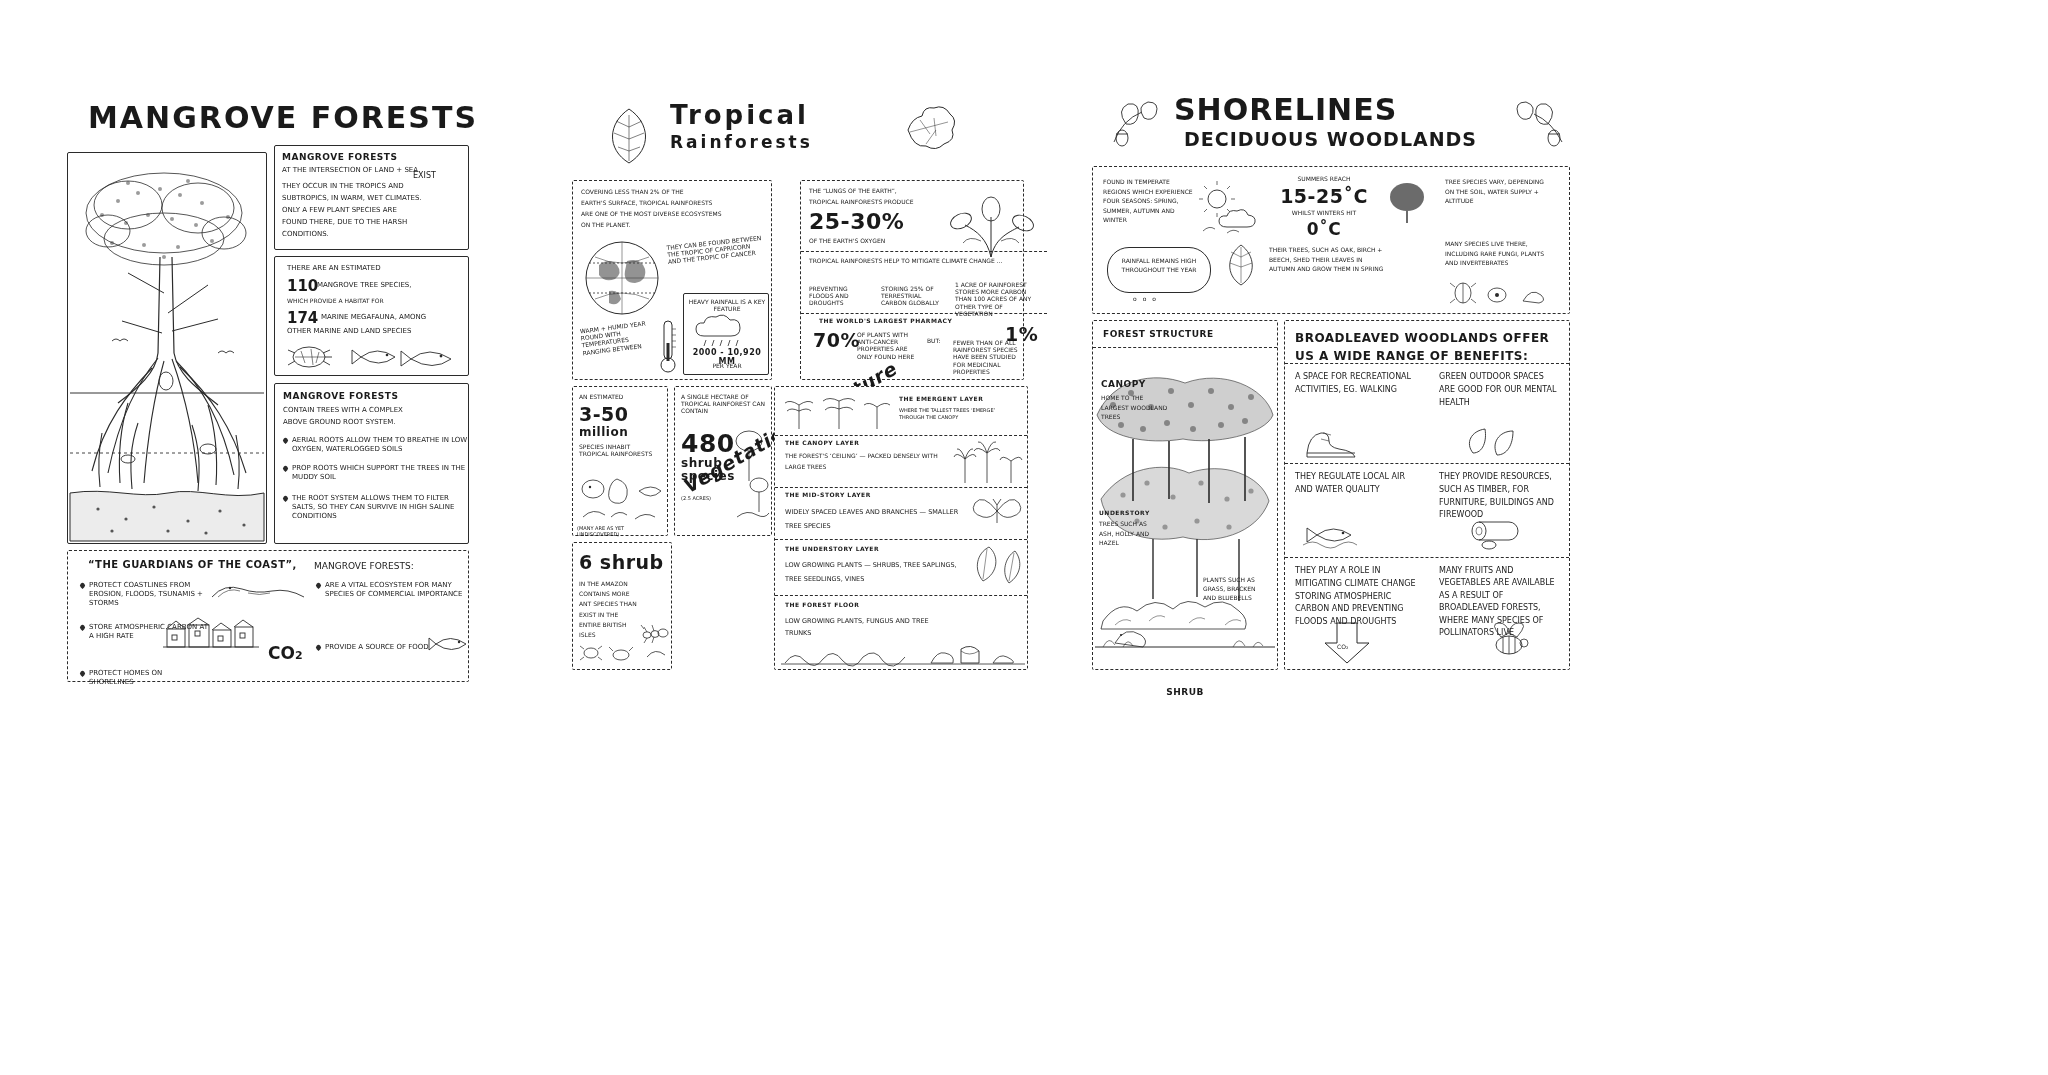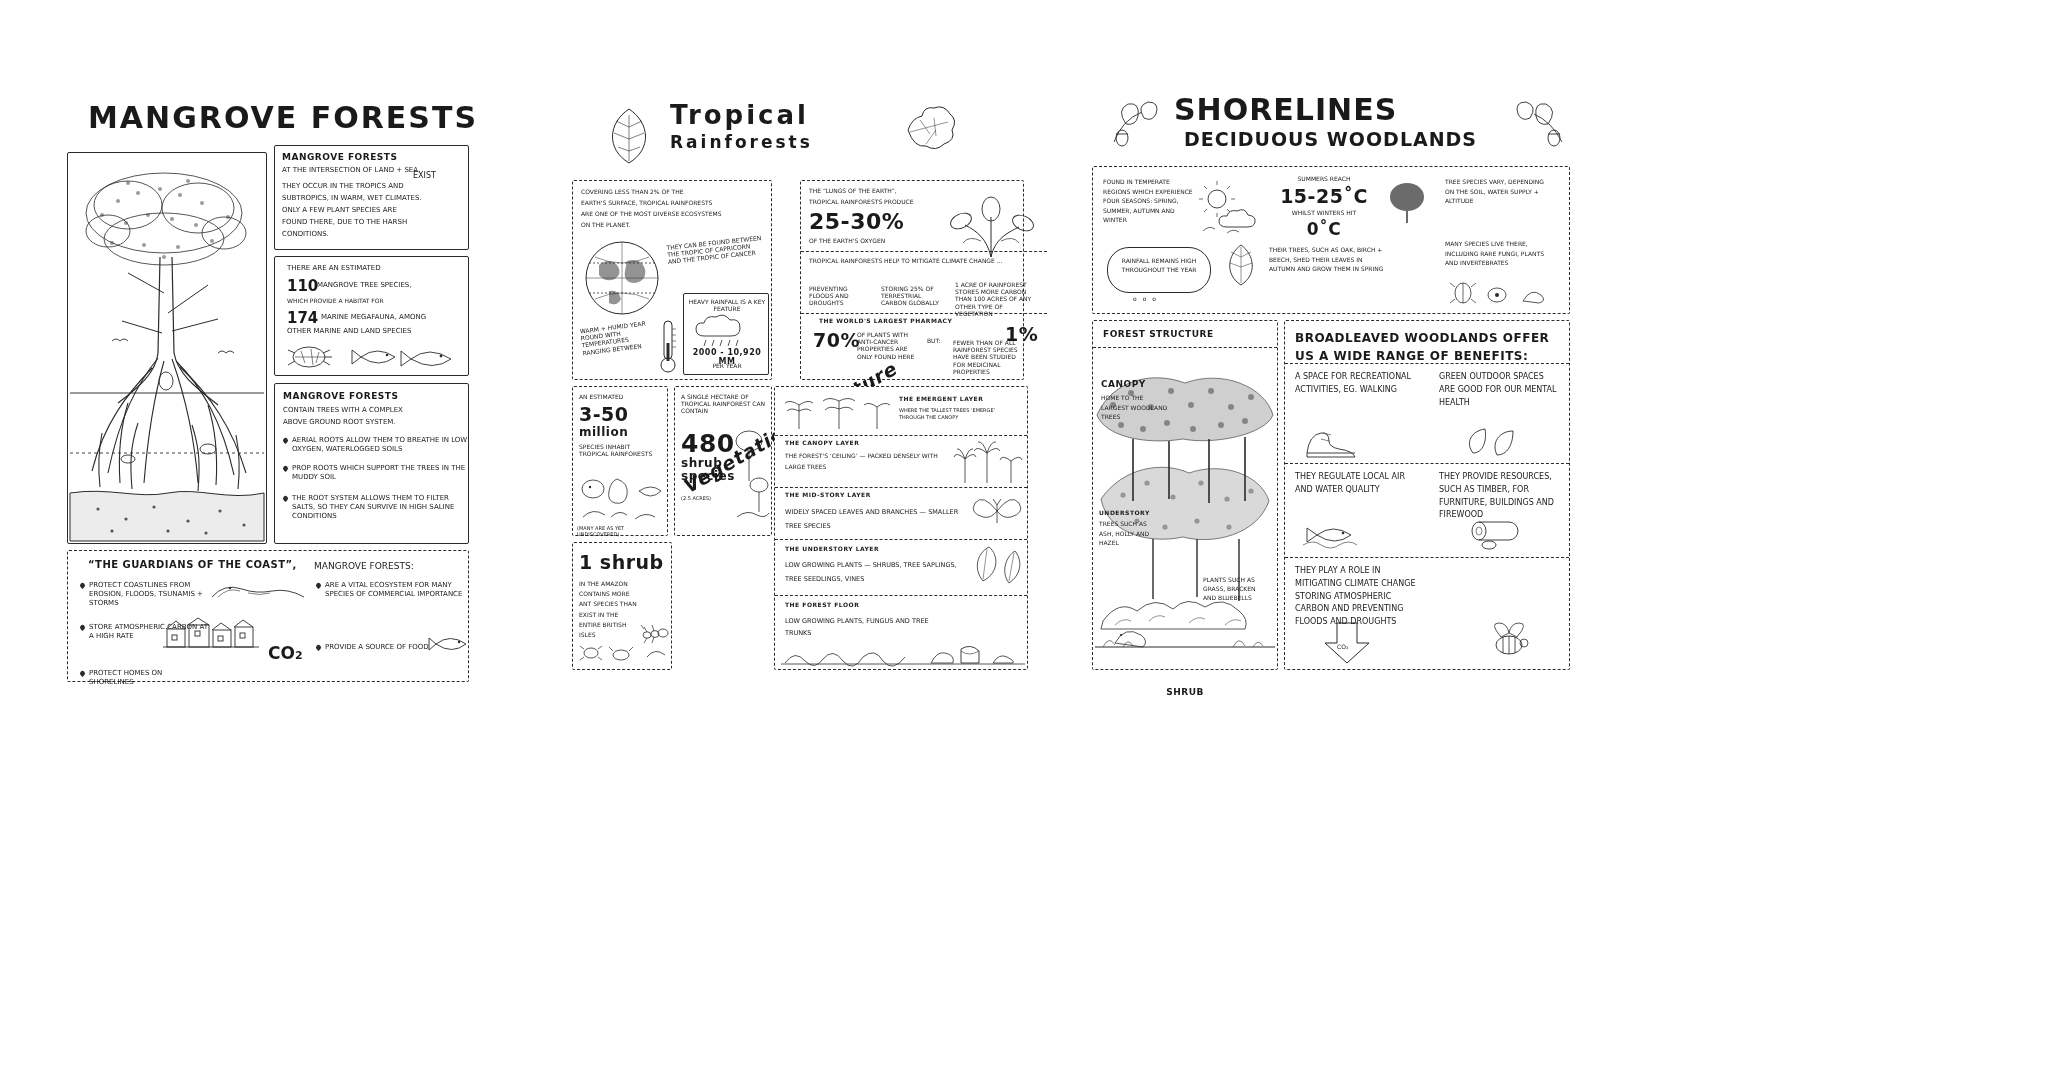--- a/index.html
+++ b/index.html
@@ -322,21 +322,21 @@
     <svg class="illus" style="left:58px;top:40px;" width="38" height="100" viewBox="0 0 38 100">
       <ellipse cx="16" cy="14" rx="13" ry="10" fill="none" stroke="#2b2b2b" stroke-width="0.8"></ellipse>
       <path d="M16 24 v30" stroke="#2b2b2b" stroke-width="0.8"></path>
       <ellipse cx="26" cy="58" rx="9" ry="7" fill="none" stroke="#2b2b2b" stroke-width="0.8"></ellipse>
       <path d="M26 65 v20" stroke="#2b2b2b" stroke-width="0.8"></path>
       <path d="M4 90 q10 -8 20 -2 q8 4 12 -2" fill="none" stroke="#2b2b2b" stroke-width="0.8"></path>
     </svg>
   </div>
 
   <div class="hbox dashed" style="left:12px;top:542px;width:100px;height:128px;">
-    <div class="txt ttl" style="left:6px;top:8px;font-size:19px;">1 shrub</div>
+    <div class="txt ttl" style="left:6px;top:8px;font-size:19px;">6 shrub</div>
     <div class="txt xtiny cap" style="left:6px;top:36px;width:62px;line-height:1.7;">IN THE AMAZON CONTAINS MORE ANT SPECIES THAN EXIST IN THE ENTIRE BRITISH ISLES</div>
     <svg class="illus" style="left:66px;top:76px;" width="30" height="30" viewBox="0 0 30 30">
       <ellipse cx="8" cy="16" rx="4" ry="3.2" fill="none" stroke="#2b2b2b" stroke-width="0.8"></ellipse>
       <ellipse cx="16" cy="15" rx="4" ry="3.4" fill="none" stroke="#2b2b2b" stroke-width="0.8"></ellipse>
       <ellipse cx="24" cy="14" rx="5" ry="4" fill="none" stroke="#2b2b2b" stroke-width="0.8"></ellipse>
       <path d="M8 13 l-3 -5 M8 19 l-3 5 M15 12 l-2 -6 M15 18 l-2 6 M5 10 l-3 -4" stroke="#2b2b2b" stroke-width="0.7"></path>
     </svg>
     <svg class="illus" style="left:4px;top:98px;" width="92" height="26" viewBox="0 0 92 26">
       <ellipse cx="14" cy="12" rx="7" ry="5" fill="none" stroke="#2b2b2b" stroke-width="0.8"></ellipse>
       <path d="M7 8 l-4 -3 M21 8 l4 -3 M7 16 l-4 3 M21 16 l4 3" stroke="#2b2b2b" stroke-width="0.7"></path>
@@ -552,20 +552,21 @@
     <svg class="illus" style="left:180px;top:198px;" width="70" height="30" viewBox="0 0 70 30">
       <ellipse cx="14" cy="12" rx="7" ry="9" fill="none" stroke="#2b2b2b" stroke-width="0.9"></ellipse>
       <path d="M14 3 h30 a9 9 0 0 1 0 18 h-30" fill="none" stroke="#2b2b2b" stroke-width="0.9"></path>
       <ellipse cx="14" cy="12" rx="3" ry="4" fill="none" stroke="#2b2b2b" stroke-width="0.6"></ellipse>
       <ellipse cx="24" cy="26" rx="7" ry="4" fill="none" stroke="#2b2b2b" stroke-width="0.9"></ellipse>
     </svg>
 
     <div class="hrd" style="left:0;top:236px;width:284px;"></div>
 
     <div class="txt sm cap" style="left:10px;top:244px;width:122px;line-height:1.6;">THEY PLAY A ROLE IN MITIGATING CLIMATE CHANGE STORING ATMOSPHERIC CARBON AND PREVENTING FLOODS AND DROUGHTS</div>
+    <div class="txt sm cap" style="left:154px;top:244px;width:122px;line-height:1.55;">MANY FRUITS AND VEGETABLES ARE AVAILABLE AS A RESULT OF BROADLEAVED FORESTS, WHERE MANY SPECIES OF POLLINATORS LIVE</div>
 
     <svg class="illus" style="left:34px;top:300px;" width="56" height="44" viewBox="0 0 56 44">
       <path d="M18 2 h20 v20 h12 L28 42 L6 22 h12z" fill="none" stroke="#2b2b2b" stroke-width="1"></path>
     </svg>
     <div class="txt xtiny" style="left:52px;top:322px;">CO₂</div>
     <svg class="illus" style="left:196px;top:300px;" width="56" height="40" viewBox="0 0 56 40">
       <ellipse cx="28" cy="24" rx="13" ry="9" fill="none" stroke="#2b2b2b" stroke-width="0.9"></ellipse>
       <path d="M22 16 v16 M28 15 v18 M34 16 v16" stroke="#2b2b2b" stroke-width="0.8"></path>
       <path d="M20 16 q-12 -14 -2 -14 q8 0 10 10z" fill="none" stroke="#2b2b2b" stroke-width="0.8"></path>
       <path d="M36 16 q12 -14 2 -14 q-8 0 -10 10z" fill="none" stroke="#2b2b2b" stroke-width="0.8"></path>

